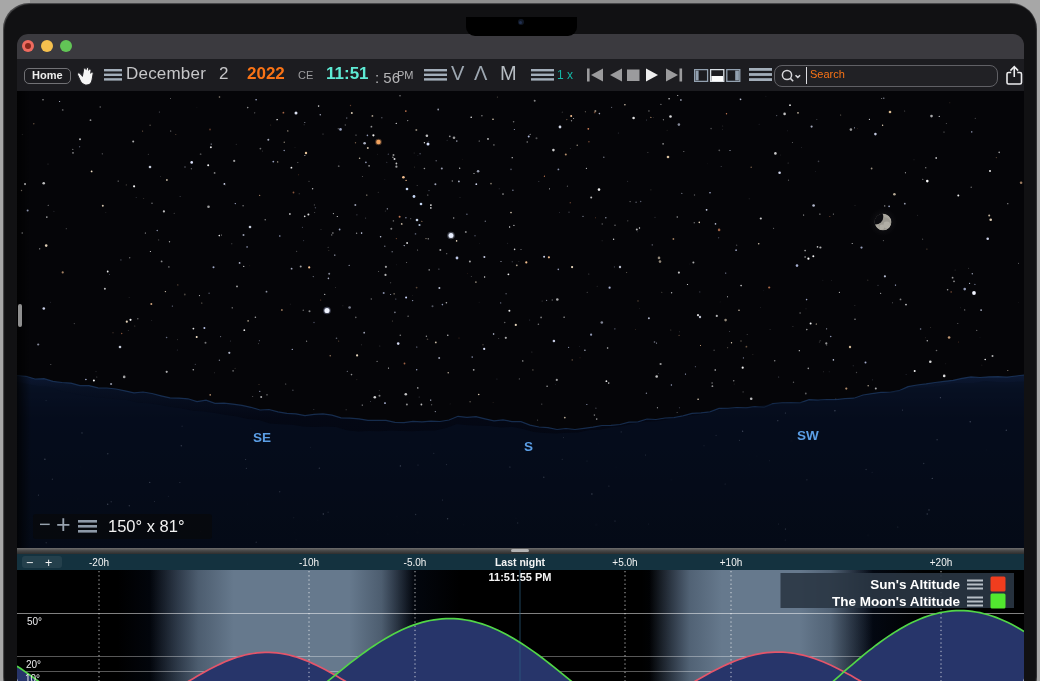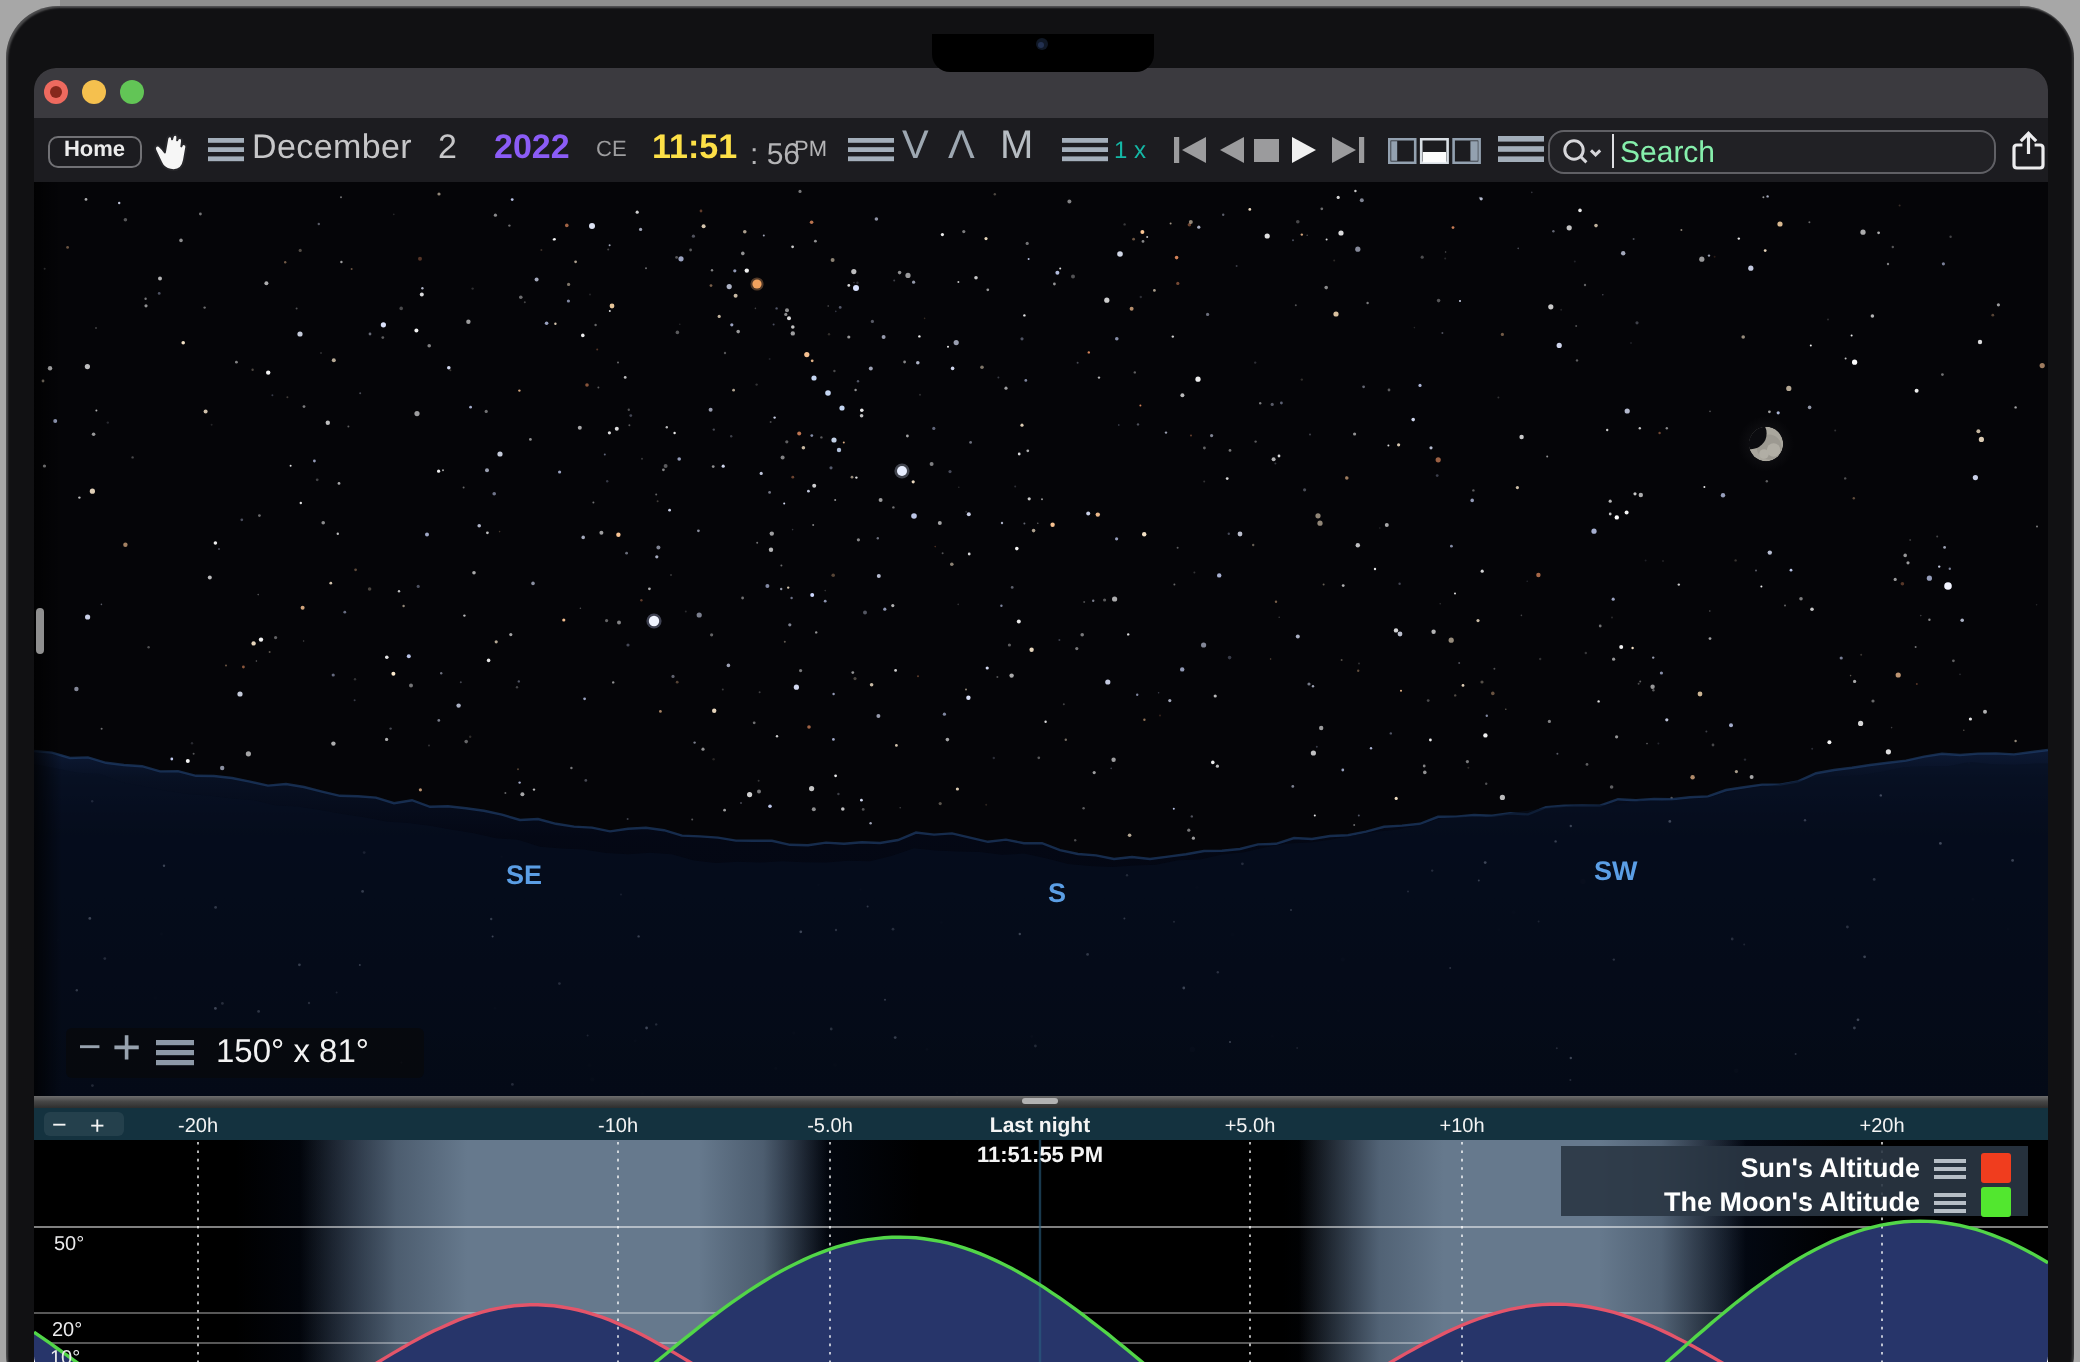--- a/index.html
+++ b/index.html
@@ -41,23 +41,23 @@
     </svg>
     <svg style="position:absolute;left:87px;top:9.5px" width="18" height="13">
         <g fill="#a3aeba">
           <rect width="18" height="2.4"></rect>
           <rect y="4.6" width="18" height="2.4"></rect>
           <rect y="9.2" width="18" height="2.4"></rect>
         </g>
       </svg>
     <div class="t" style="left:109px;top:4.5px;font-size:17px;letter-spacing:0.2px">December</div>
     <div class="t" style="left:202px;top:4.5px;font-size:17px;">2</div>
-    <div class="t" style="left:230px;top:4.5px;font-size:17px;font-weight:bold;color:#8b5cf6">2022</div>
+    <div class="t" style="left:230px;top:4.5px;font-size:17px;font-weight:bold;color:#f97316">2022</div>
     <div class="t" style="left:281px;top:10px;font-size:11px;color:#9d9d9f">CE</div>
-    <div class="t" style="left:309px;top:4.5px;font-size:17px;font-weight:bold;color:#fde047">11:51</div>
+    <div class="t" style="left:309px;top:4.5px;font-size:17px;font-weight:bold;color:#5eead4">11:51</div>
     <div class="t" style="left:358px;top:10px;font-size:15px;color:#b4b4b6">: 56</div>
     <div class="t" style="left:380px;top:10px;font-size:11px;color:#b4b4b6">PM</div>
     <svg style="position:absolute;left:407px;top:9.5px" width="23" height="13">
         <g fill="#a3aeba">
           <rect width="23" height="2.4"></rect>
           <rect y="4.6" width="23" height="2.4"></rect>
           <rect y="9.2" width="23" height="2.4"></rect>
         </g>
       </svg>
     <div class="t" style="left:434px;top:3px;font-size:20px;color:#9da7b1">V</div>
@@ -99,21 +99,21 @@
           <rect y="10.2" width="23" height="2.8"></rect>
         </g>
       </svg>
     <div style="position:absolute;left:757px;top:6px;width:224px;height:21.5px;background:#212125;border:1.5px solid #606065;border-radius:8px"></div>
     <svg style="position:absolute;left:763px;top:9px" width="26" height="16" viewBox="0 0 26 16">
       <circle cx="7" cy="7" r="4.6" fill="none" stroke="#d6d6da" stroke-width="1.5"></circle>
       <line x1="10.4" y1="10.4" x2="13.2" y2="13.2" stroke="#d6d6da" stroke-width="1.5"></line>
       <polyline points="15.5,7.2 17.8,9.4 20.1,7.2" fill="none" stroke="#d6d6da" stroke-width="1.5"></polyline>
     </svg>
     <div style="position:absolute;left:788.5px;top:8px;width:1.5px;height:17px;background:#dedee2"></div>
-    <div class="t" style="left:793px;top:9px;font-size:15px;color:#86efac">Search</div>
+    <div class="t" style="left:793px;top:9px;font-size:11px;color:#f97316">Search</div>
     <svg style="position:absolute;left:988px;top:5.5px" width="20" height="21" viewBox="0 0 20 21">
       <g fill="none" stroke="#ececee" stroke-width="1.6">
         <path d="M6.2 7.5 H3.5 Q2 7.5 2 9 V17.5 Q2 19 3.5 19 H15 Q16.5 19 16.5 17.5 V9 Q16.5 7.5 15 7.5 H12.3"></path>
         <line x1="9.25" y1="2.2" x2="9.25" y2="12"></line>
         <polyline points="5.4,5.6 9.25,1.7 13.1,5.6"></polyline>
       </g>
     </svg>
   </div>
   <div id="sky">
     <svg width="1007" height="457" viewBox="0 0 1007 457">

